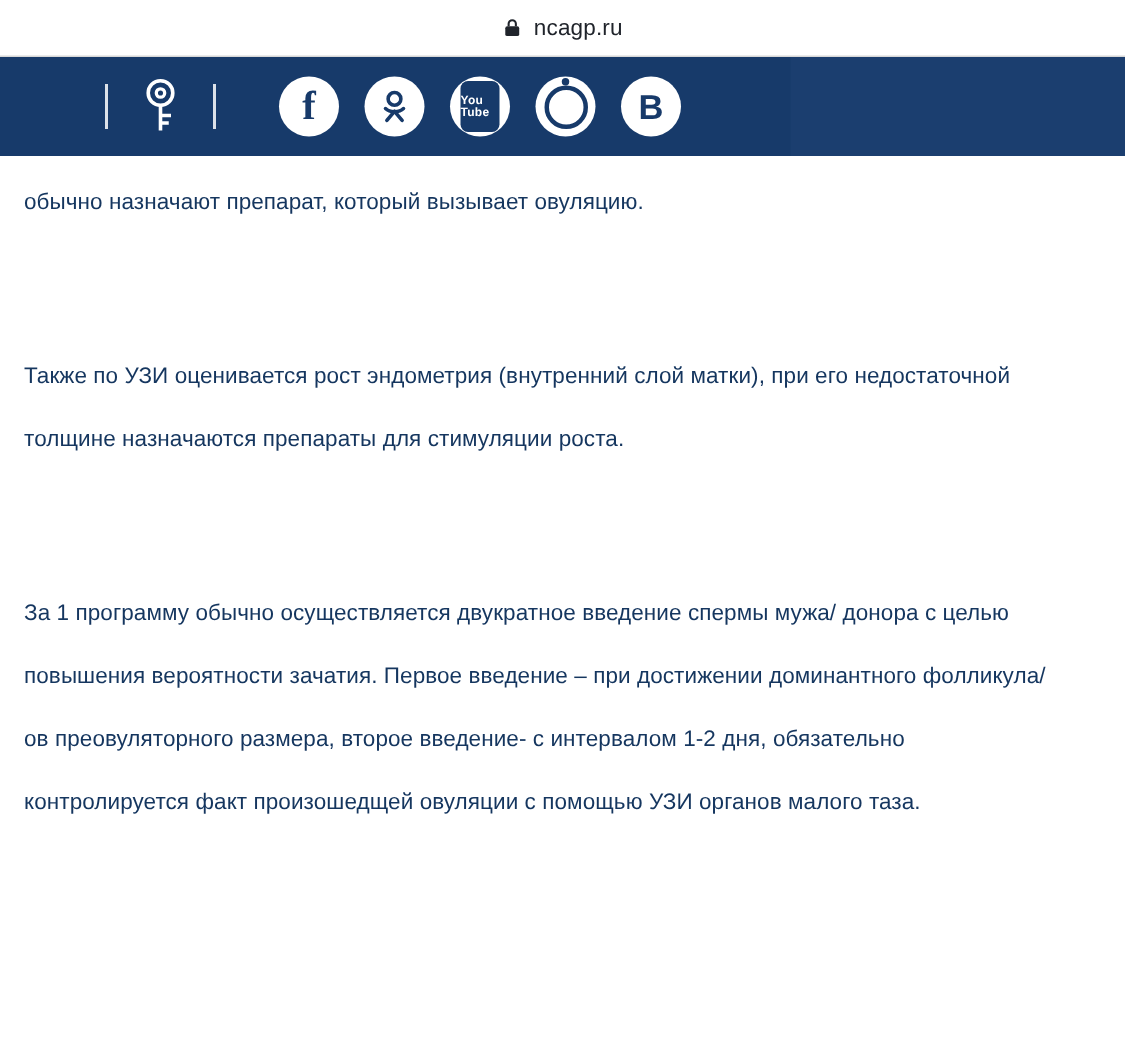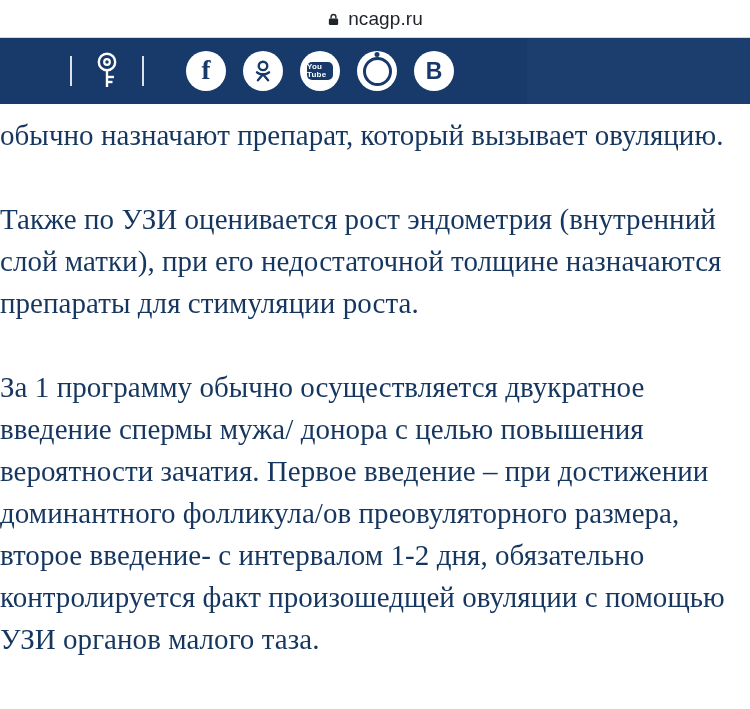--- a/index.html
+++ b/index.html
@@ -24,21 +24,21 @@
     justify-content: center;
     gap: 8px;
     border-bottom: 1px solid #d8d8d8;
   }
   .urlbar .lock {
     width: 13px;
     height: 13px;
     display: block;
   }
   .urlbar .host {
-    font-size: 19px;
+    font-size: 15px;
     color: #20242b;
     letter-spacing: 0.1px;
   }
 
   
   .siteheader {
     height: 66px;
     display: flex;
     align-items: stretch;
     background: #1b3e6f;
@@ -80,21 +80,21 @@
     justify-content: center;
     font-weight: bold;
     font-size: 22px;
     line-height: 1;
     overflow: hidden;
     position: relative;
   }
   .social.fb span { font-family: "Liberation Serif", serif; font-size: 27px; transform: translateY(-1px); }
   .social.yt { }
   .social.yt .yt-box {
-    width: 26px; height: 18px; border-radius: 5px;
+    width: 26px; height: 34px; border-radius: 5px;
     background: #173a6a; color: #ffffff;
     display: flex; align-items: center; justify-content: center;
     font-size: 8px; font-weight: bold; letter-spacing: .2px;
   }
   .social.ig .ig-ring {
     width: 23px; height: 23px; border-radius: 50%;
     border: 3px solid #173a6a;
     position: relative;
   }
   .social.ig .ig-ring::after {
@@ -121,27 +121,26 @@
     padding: 0 6px;
     box-sizing: border-box;
   }
 
   
   .content {
     padding: 0 0 0 0;
     color: #1f3864;
   }
   .content p {
-    margin: 0;
-    font-size: 29px;
+    margin: 16px;
+    font-size: 15px;
     line-height: 42px;
     color: #15365f;
     letter-spacing: 0.05px;
     padding: 0 22px 0 0;
-    font-family: Liberation Serif, serif;
   }
   .p1 { margin-top: 10px !important; }
   .gap { height: 42px; }
 </style>
 </head>
 <body>
 
 <div class="urlbar">
   <span class="lock">
     <svg viewBox="0 0 14 14" width="13" height="13" aria-hidden="true">

